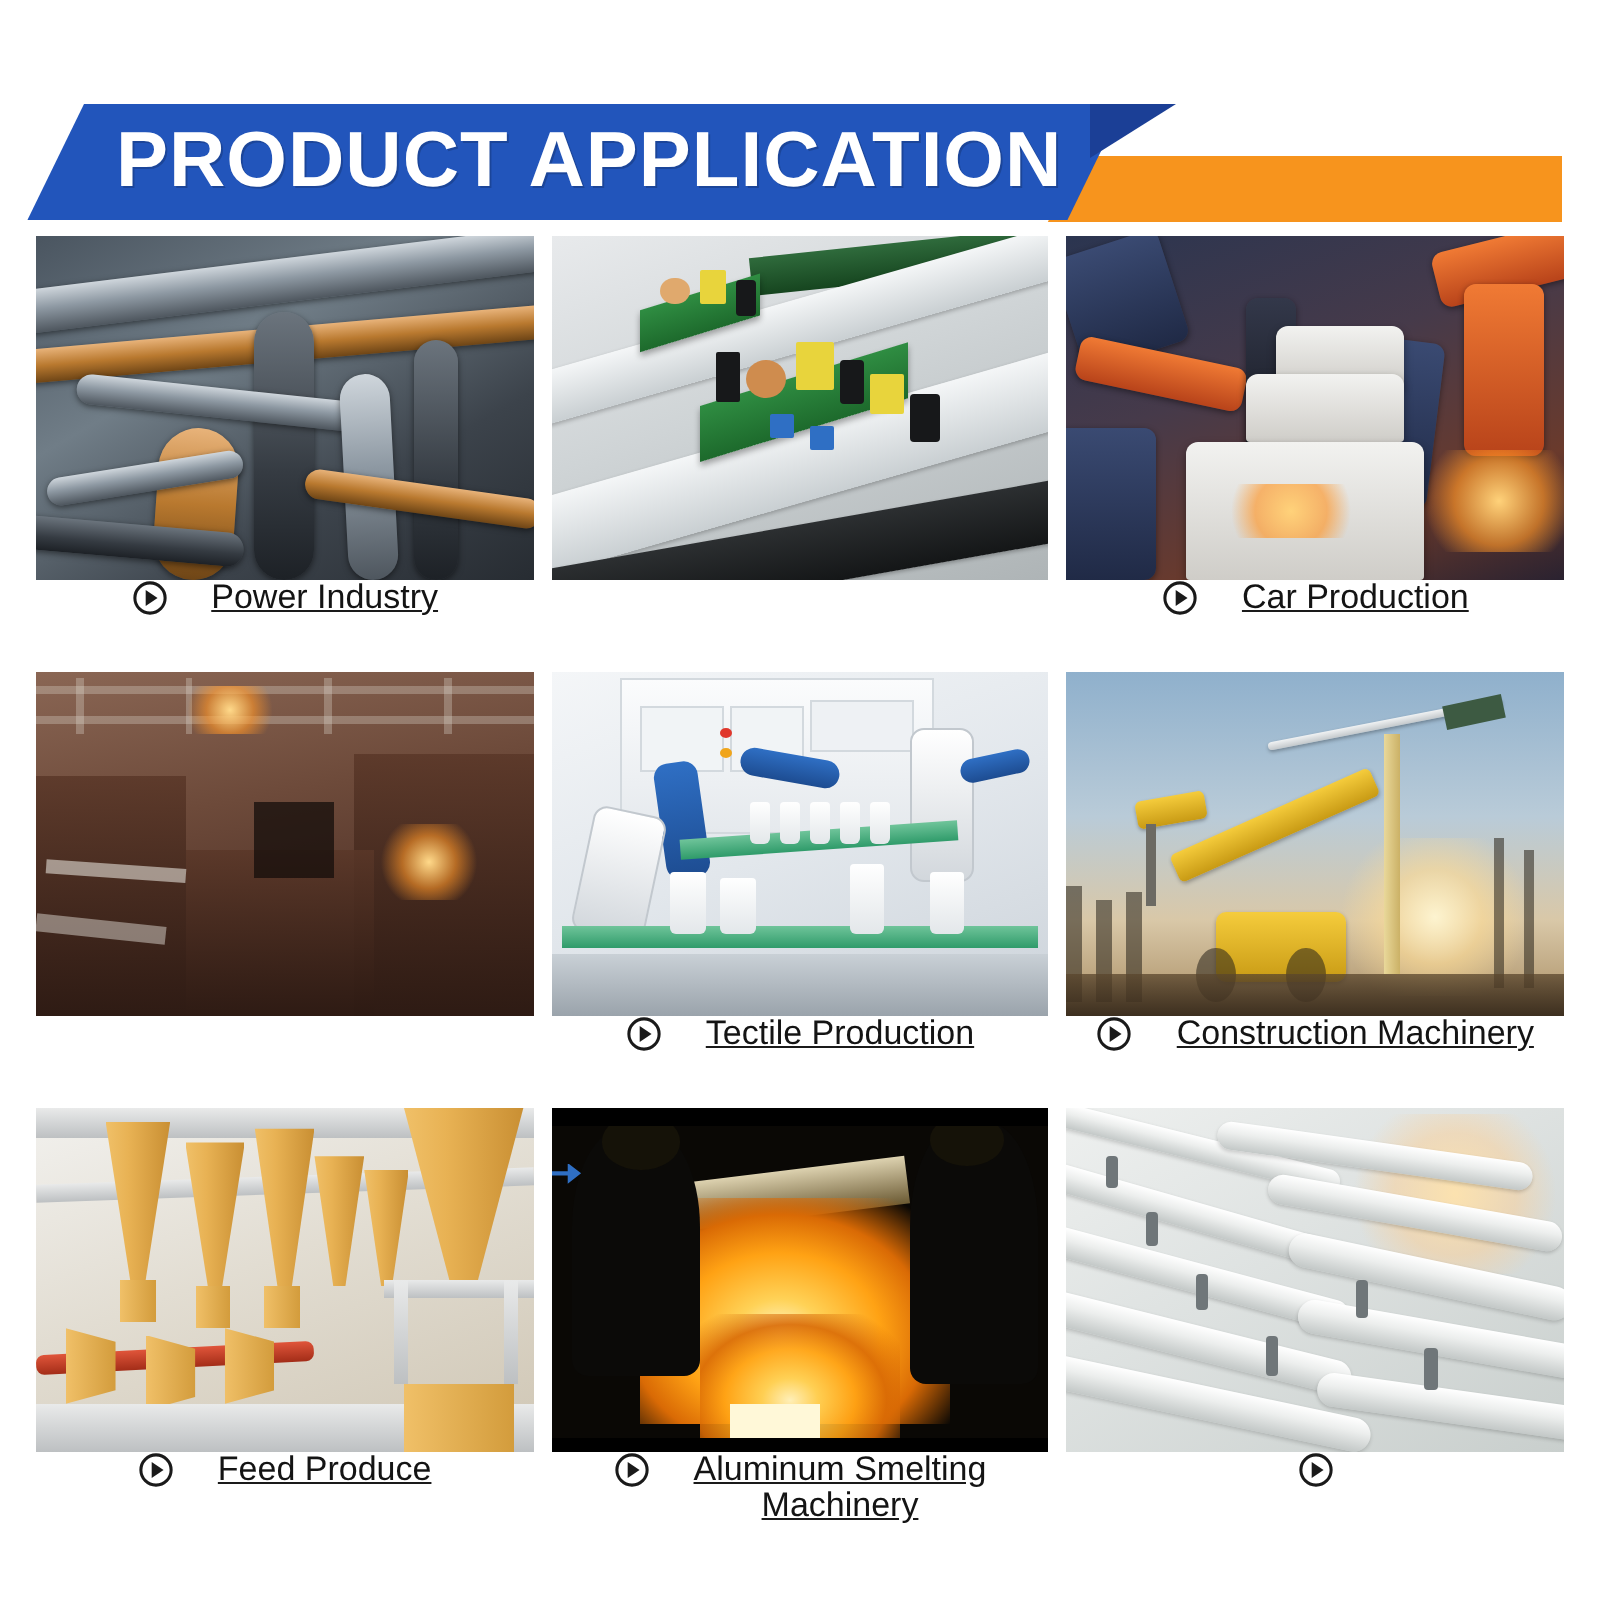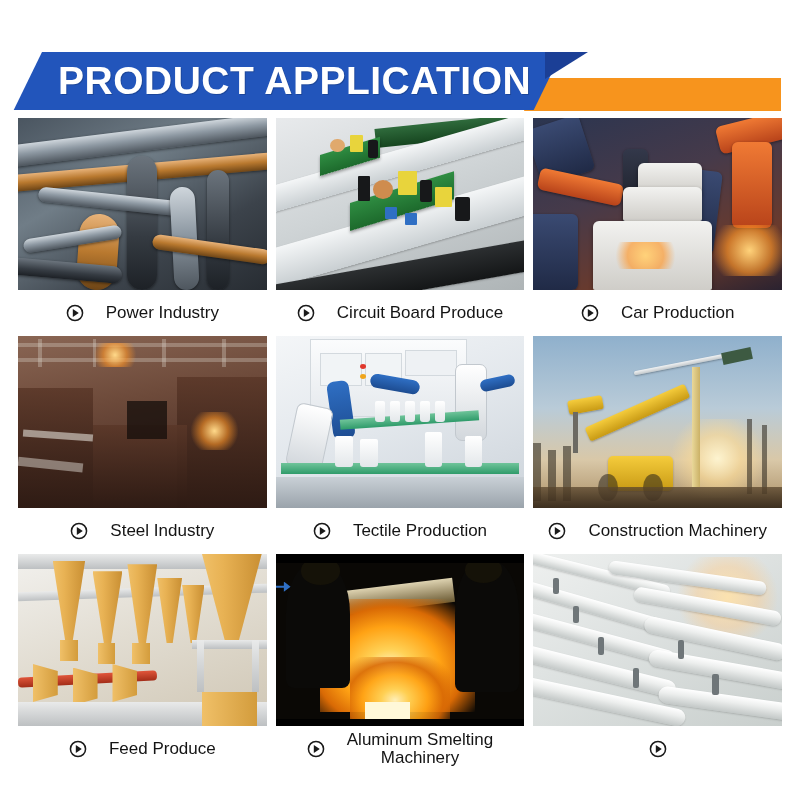--- a/index.html
+++ b/index.html
@@ -99,24 +99,24 @@
   .thumb {
     width: 100%;
     height: 172px;
     position: relative;
     overflow: hidden;
     background: #dedede;
   }
   .caption {
     height: 46px;
     display: flex;
-    align-items: center;
     justify-content: center;
     gap: 22px;
     padding: 0 4px;
+    text-decoration: underline;
   }
   .caption.two-line { height: 46px; }
   .cap-text {
     font-size: 17px;
     color: #141414;
     line-height: 1.08;
     text-align: center;
     white-space: pre-line;
   }
   .bullet {
@@ -279,29 +279,20 @@
         <div class="comp" style="left:33%;top:34%;width:5%;height:14%;background:#17181a"></div>
         <div class="comp" style="left:39%;top:36%;width:8%;height:11%;background:#cf8c4e;border-radius:50%"></div>
         <div class="comp" style="left:49%;top:31%;width:8%;height:14%;background:#e8d43c"></div>
         <div class="comp" style="left:58%;top:36%;width:5%;height:13%;background:#17181a;border-radius:2px"></div>
         <div class="comp" style="left:64%;top:40%;width:7%;height:12%;background:#e8d43c"></div>
         <div class="comp" style="left:44%;top:52%;width:5%;height:7%;background:#2f6fc4"></div>
         <div class="comp" style="left:52%;top:55%;width:5%;height:7%;background:#2f6fc4"></div>
         <div class="comp" style="left:72%;top:46%;width:6%;height:14%;background:#17181a;border-radius:2px"></div>
       </div>
     </div>
-    <div class="caption">
-      <span class="bullet">
-        <svg viewBox="0 0 20 20" width="18" height="18">
-            <circle cx="10" cy="10" r="8.4" fill="#fff" stroke="#1a1a1a" stroke-width="1.7"></circle>
-            <path d="M7.6 5.6 L14.2 10 L7.6 14.4 Z" fill="#1a1a1a"></path>
-          </svg>
-      </span>
-      <span class="cap-text">Circuit Board Produce</span>
-    </div>
   </div>
 
   <div class="cell">
     <div class="thumb">
       <div class="art art-car">
         <div class="robot-arm blue" style="left:0%;top:2%;width:22%;height:34%;transform:rotate(-18deg)"></div>
         <div class="robot-arm" style="left:2%;top:34%;width:34%;height:13%;transform:rotate(12deg)"></div>
         <div class="robot-arm blue" style="left:-4%;top:56%;width:22%;height:44%"></div>
         <div class="robot-arm" style="left:74%;top:0%;width:30%;height:16%;transform:rotate(-14deg)"></div>
         <div class="robot-arm" style="left:80%;top:14%;width:16%;height:50%"></div>
@@ -336,29 +327,20 @@
         <div class="truss" style="left:82%;top:2%;width:1.5%;height:16%"></div>
         <div class="steel-mass" style="left:0;top:30%;width:30%;height:70%"></div>
         <div class="steel-mass" style="left:64%;top:24%;width:36%;height:76%"></div>
         <div class="steel-mass" style="left:30%;top:52%;width:38%;height:48%"></div>
         <div class="truss" style="left:2%;top:56%;width:28%;height:4%;transform:rotate(4deg);background:rgba(240,238,232,.55)"></div>
         <div class="truss" style="left:0%;top:72%;width:26%;height:5%;transform:rotate(6deg);background:rgba(235,232,226,.45)"></div>
         <div class="glow-hot" style="left:68%;top:44%;width:22%;height:22%"></div>
         <div class="glow-hot" style="left:28%;top:4%;width:22%;height:14%"></div>
         <div style="position:absolute;left:44%;top:38%;width:16%;height:22%;background:rgba(20,14,11,.75)"></div>
       </div>
-    </div>
-    <div class="caption">
-      <span class="bullet">
-        <svg viewBox="0 0 20 20" width="18" height="18">
-            <circle cx="10" cy="10" r="8.4" fill="#fff" stroke="#1a1a1a" stroke-width="1.7"></circle>
-            <path d="M7.6 5.6 L14.2 10 L7.6 14.4 Z" fill="#1a1a1a"></path>
-          </svg>
-      </span>
-      <span class="cap-text">Steel Industry</span>
     </div>
   </div>
 
   <div class="cell">
     <div class="thumb">
       <div class="art art-tex">
         <div class="panel" style="left:14%;top:2%;width:62%;height:44%"></div>
         <div class="panel" style="left:18%;top:10%;width:16%;height:18%;background:#f1f4f6"></div>
         <div class="panel" style="left:36%;top:10%;width:14%;height:18%;background:#f1f4f6"></div>
         <div class="panel" style="left:52%;top:8%;width:20%;height:14%;background:#eef1f4"></div>

